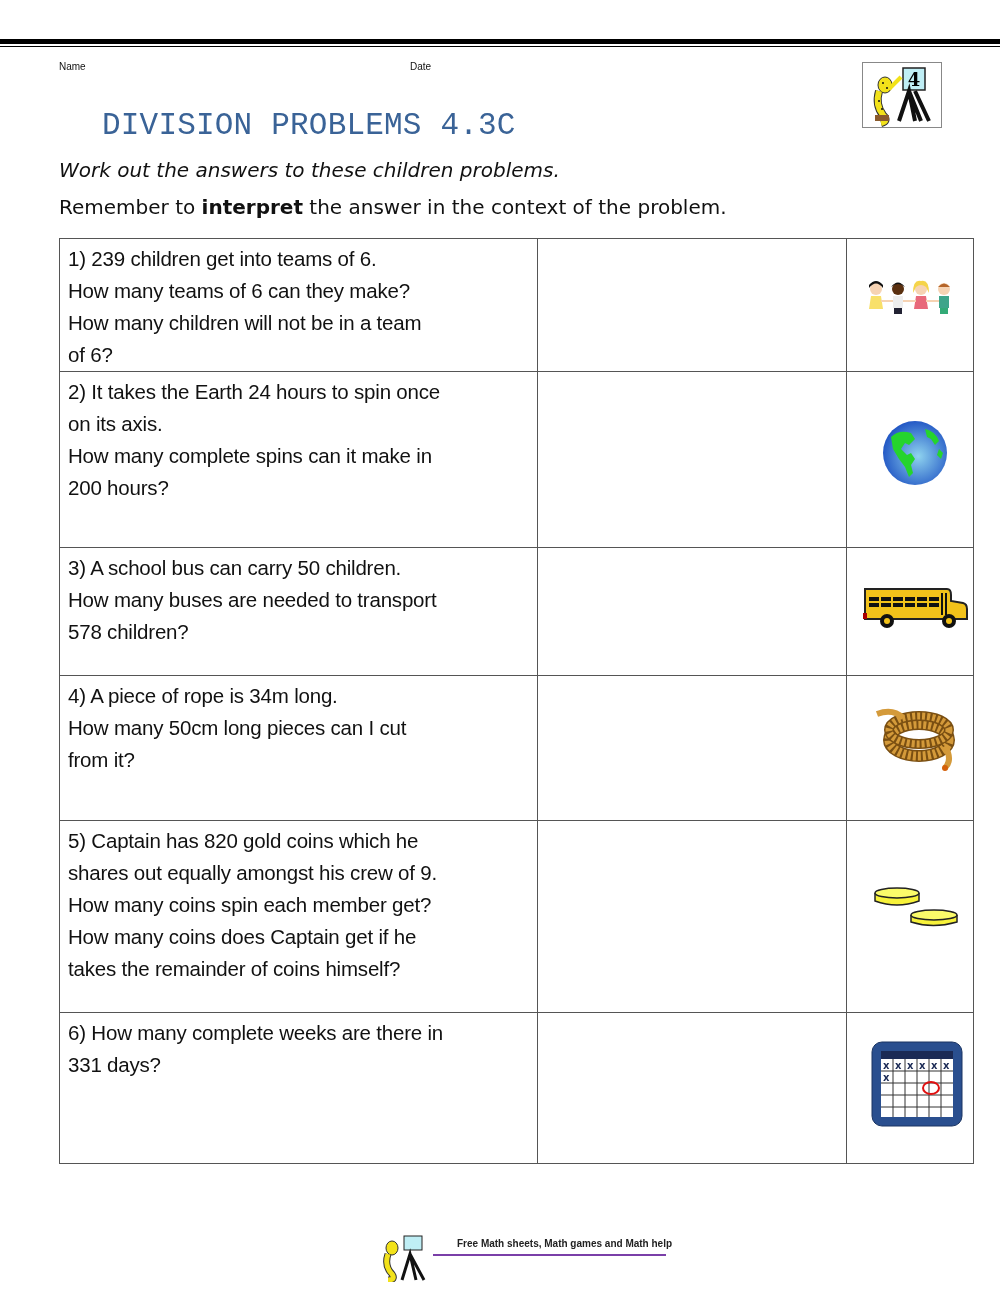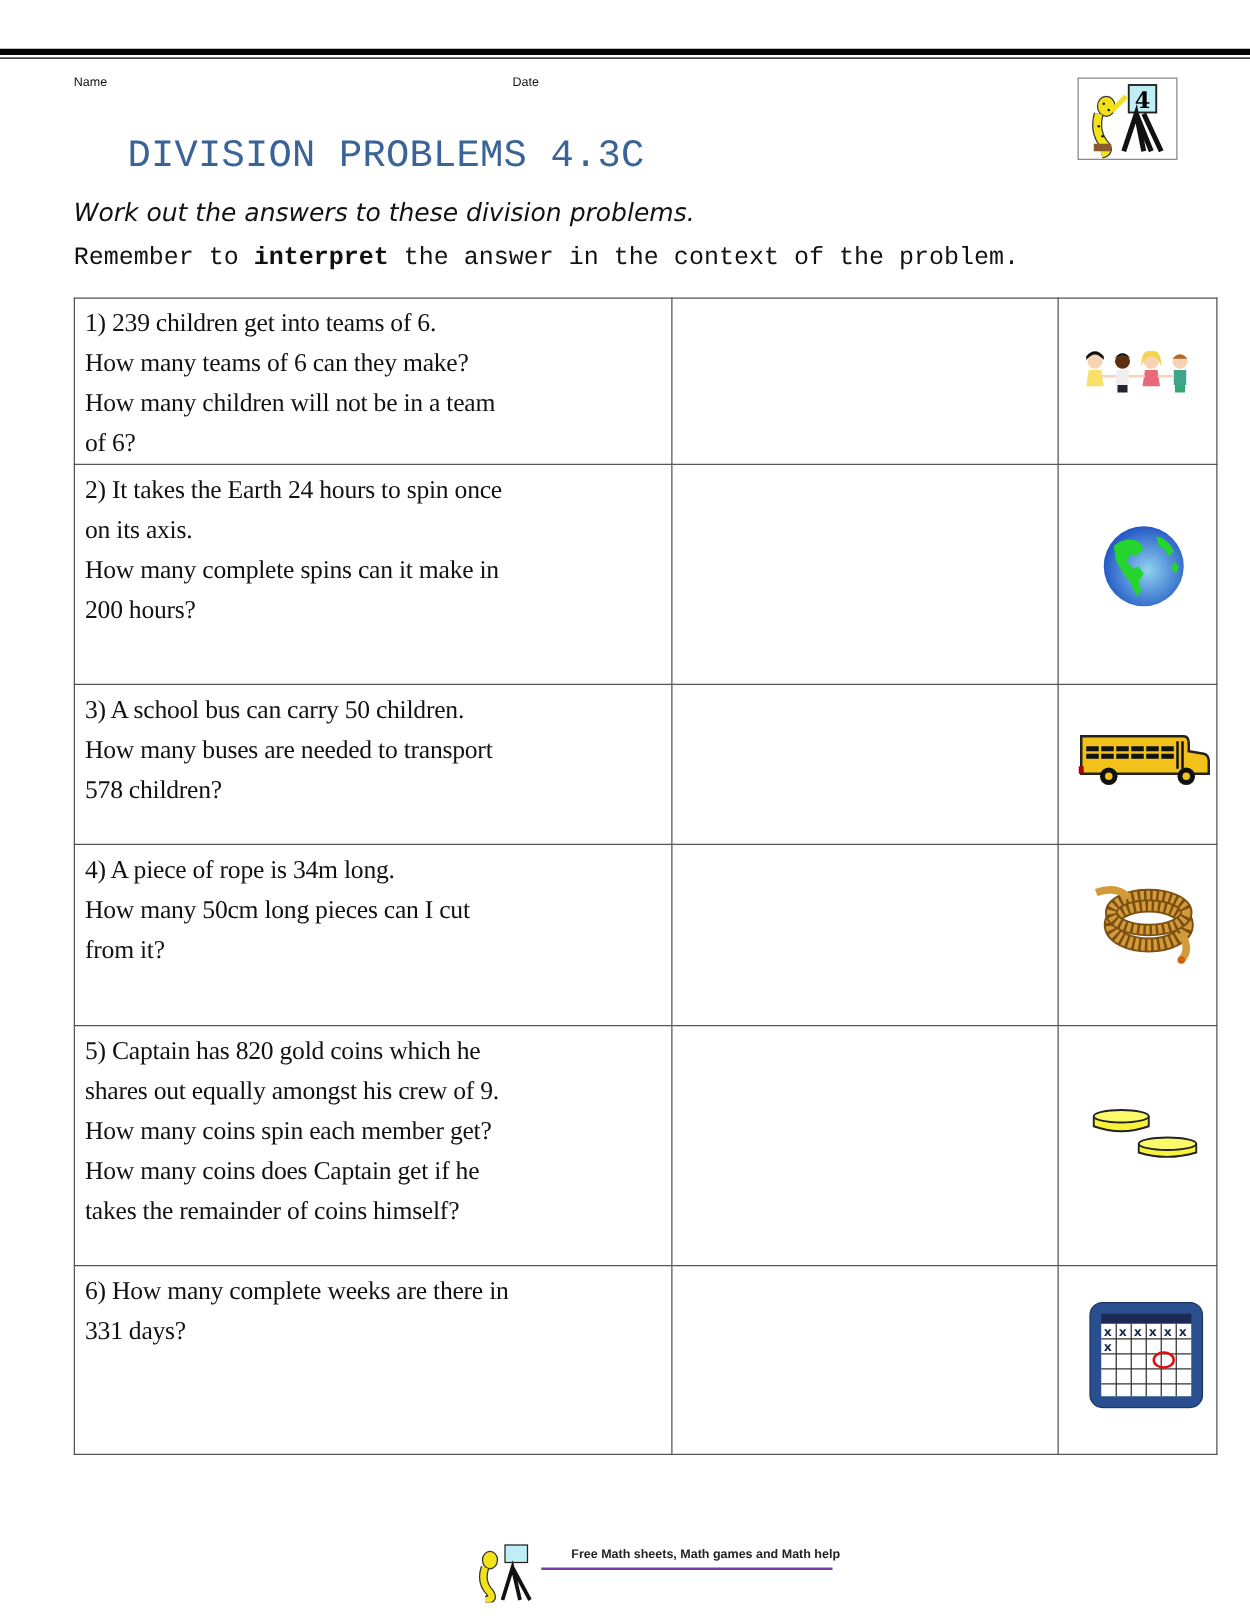--- a/index.html
+++ b/index.html
@@ -3,25 +3,25 @@
 <meta charset="utf-8">
 <style>
   html, body { margin:0; padding:0; background:#fff; }
   body { width:1000px; height:1294px; position:relative; font-family:"DejaVu Sans", "Liberation Sans", sans-serif; color:#111; overflow:hidden; }
   .topline1 { position:absolute; left:0; top:39px; width:1000px; height:5px; background:#000; }
   .topline2 { position:absolute; left:0; top:46px; width:1000px; height:1px; background:#000; }
   .label { position:absolute; font-size:10px; font-family:"Liberation Sans", sans-serif; }
   .title { position:absolute; left:59px; top:108px; font-family:Liberation Mono, monospace; font-size:31px; color:#3a6397; letter-spacing:0.2px;margin-left:43px; }
   .instr { position:absolute; left:59px; font-size:20px; font-family:"DejaVu Sans", sans-serif; }
   .instr.i1 { top:158px; font-style:italic; }
-  .instr.i2 { top:195px;font-family:Liberation Mono, monospace; }
+  .instr.i2 { top:195px; }
   .logo { position:absolute; left:862px; top:62px; width:78px; height:64px; border:1px solid #888; background:#fff; }
   table { position:absolute; left:59px; top:238px; border-collapse:collapse; width:915px; }
   td { border:1px solid #555; vertical-align:top; padding:0; }
-  td.q { width:464px; padding:4px 8px 0 8px; font-size:20.5px; line-height:32px; font-family:Liberation Serif, serif; letter-spacing:-0.2px; }
+  td.q { width:464px; padding:4px 8px 0 8px; font-size:20.5px; line-height:32px; font-family:Liberation Sans, sans-serif; letter-spacing:-0.2px; }
   td.a { width:311px; }
   td.pic { width:127px; position:relative; }
   .pic svg { position:absolute; }
   .footer { position:absolute; left:378px; top:1232px; width:300px; height:52px; }
   .footer .tag { position:absolute; left:55px; top:6px; font-size:10px; font-weight:bold; color:#222; font-family:"Liberation Sans", sans-serif; white-space:nowrap;padding-left:24px;}
   .footer .rule { position:absolute; left:55px; top:22px; width:233px; height:2px; background:#7a3fa8; }
   .footer .site { position:absolute; left:47px; top:26px; font-size:19px; font-family:"DejaVu Sans Mono", monospace; letter-spacing:0.5px; color:#111; font-style:italic; white-space:nowrap;}
 </style>
 </head>
 <body>
@@ -44,21 +44,21 @@
     <circle cx="20" cy="20" r="1" fill="#111"></circle>
       <circle cx="24" cy="25" r="1" fill="#111"></circle>
       <circle cx="16" cy="38" r="1" fill="#111"></circle>
       <circle cx="19" cy="46" r="1" fill="#111"></circle>
     <rect x="12" y="52" width="14" height="6" fill="#8a5a2b"></rect>
   </svg>
 </div>
 
 <div class="title">DIVISION PROBLEMS 4.3C</div>
 
-<div class="instr i1">Work out the answers to these division problems.</div>
+<div class="instr i1">Work out the answers to these children problems.</div>
 <div class="instr i2"><span>Remember to </span><b>interpret</b><span> the answer in the context of the problem.</span></div>
 
 <table>
   <tbody>
       <tr style="height:128px">
     <td class="q">
       <div>1) 239 children get into teams of 6.</div>
       <div>How many teams of 6 can they make?</div>
       <div>How many children will not be in a team</div>
       <div>of 6?</div>

